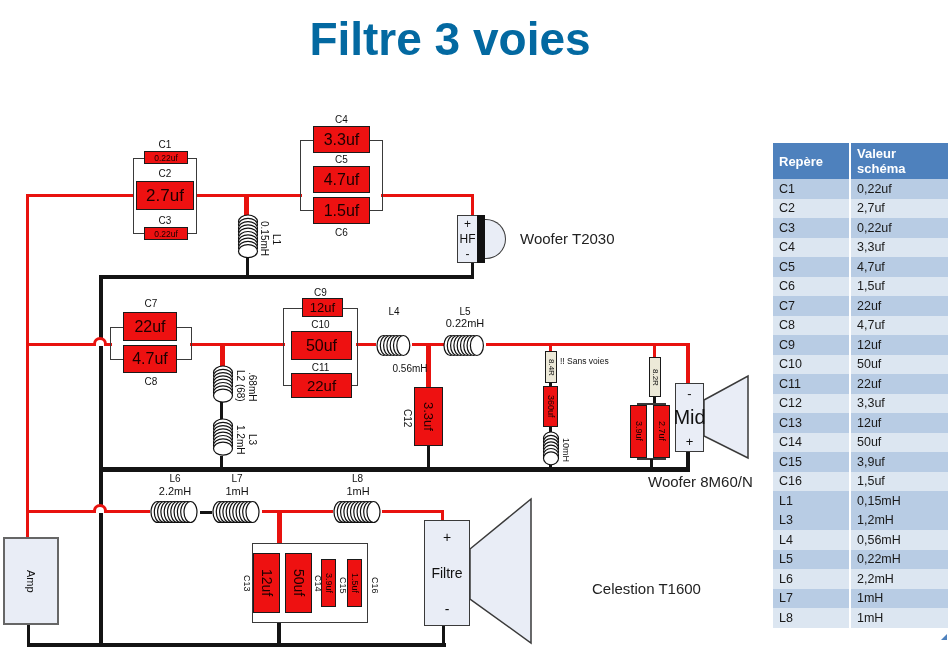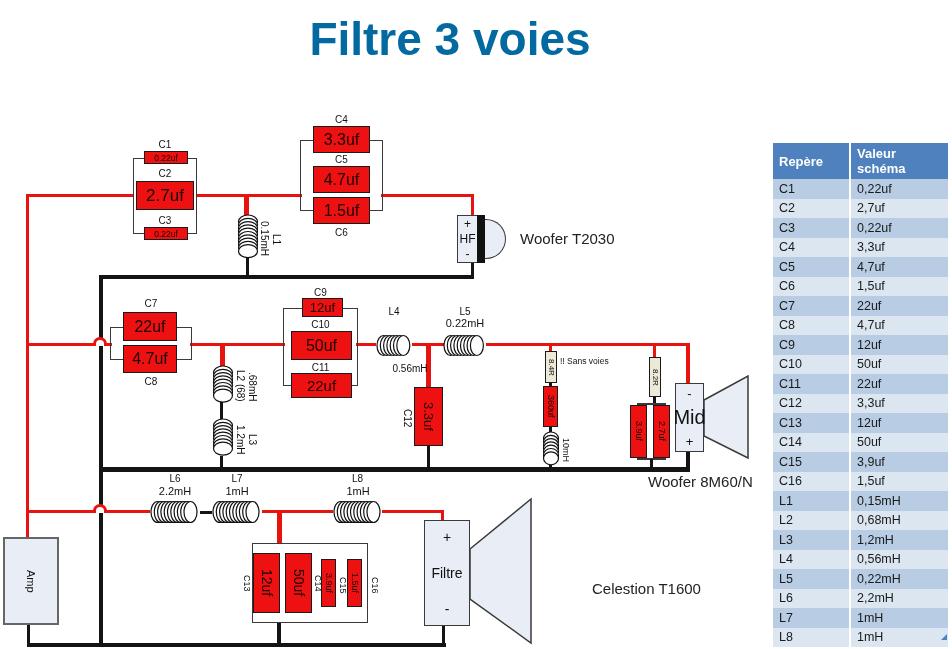--- a/index.html
+++ b/index.html
@@ -125,24 +125,20 @@
           <td>3,9uf</td>
         </tr>
         <tr class="even">
           <td>C16</td>
           <td>1,5uf</td>
         </tr>
         <tr class="odd">
           <td>L1</td>
           <td>0,15mH</td>
         </tr>
-        <tr class="even">
-          <td>L2</td>
-          <td>0,68mH</td>
-        </tr>
         <tr class="odd">
           <td>L3</td>
           <td>1,2mH</td>
         </tr>
         <tr class="even">
           <td>L4</td>
           <td>0,56mH</td>
         </tr>
         <tr class="odd">
           <td>L5</td>

